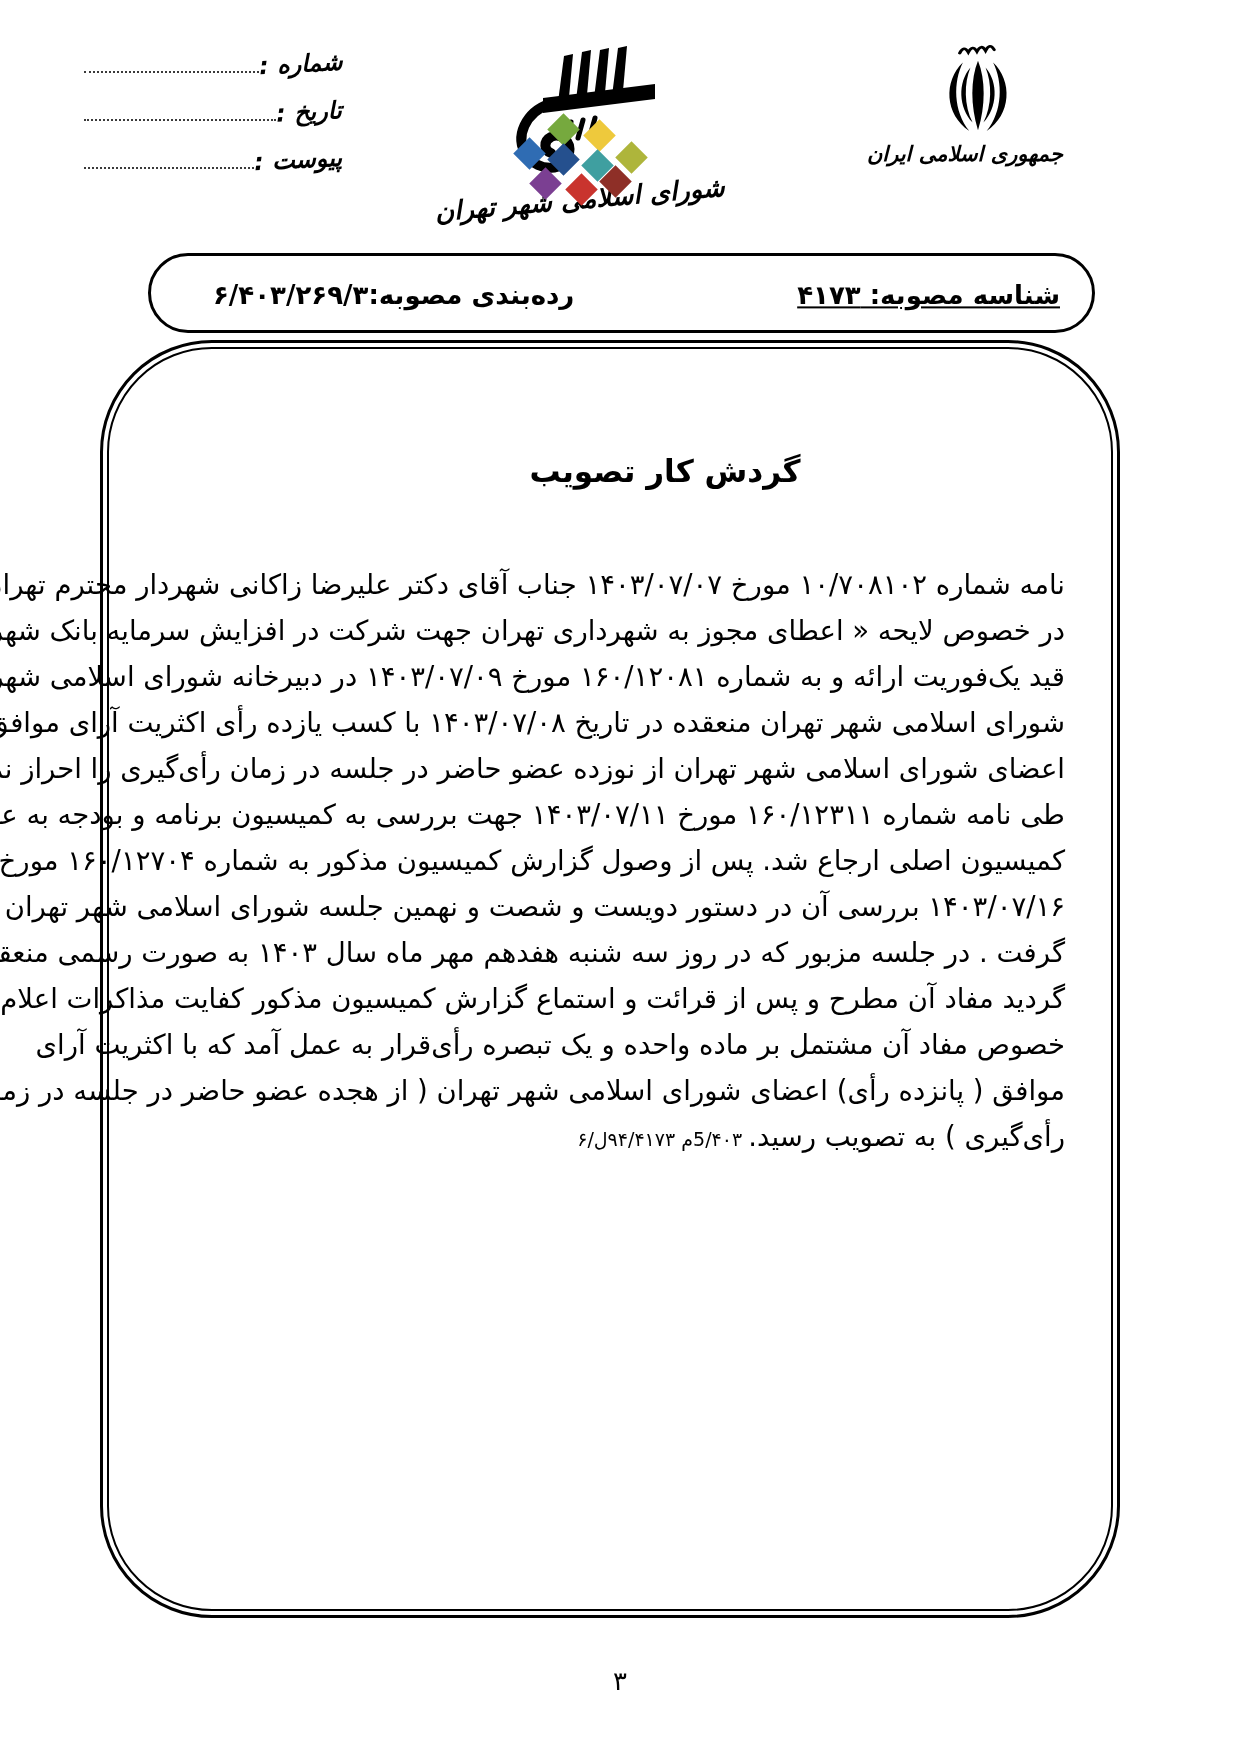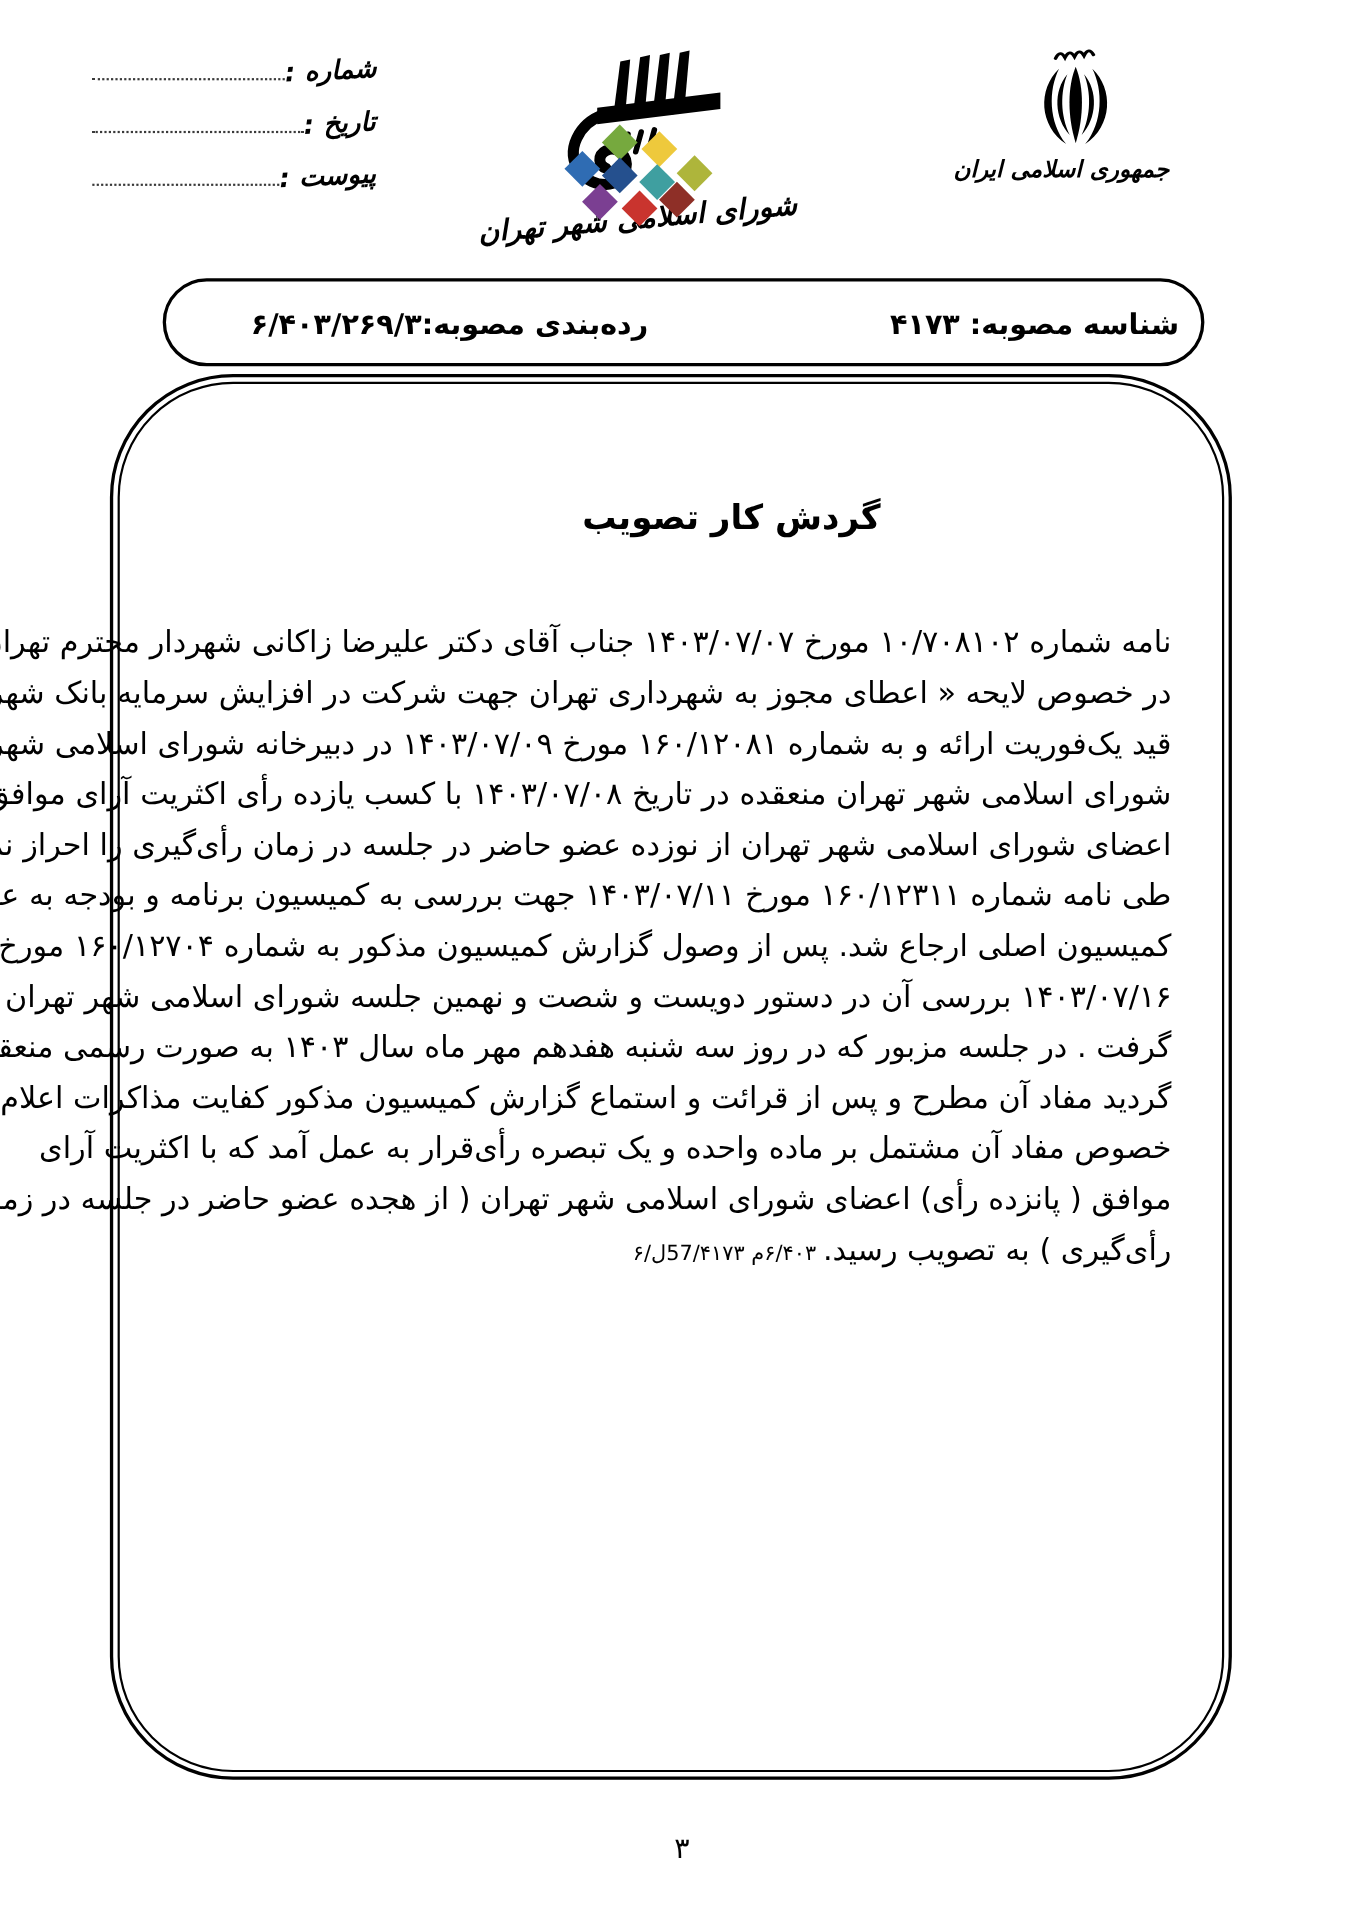--- a/index.html
+++ b/index.html
@@ -21,24 +21,24 @@
   .diamond{position:absolute;width:23px;height:23px;transform:rotate(45deg);}
   .logo-caption{position:absolute;left:0;top:146px;width:100%;text-align:center;
     font-size:26px;font-weight:bold;font-style:italic;transform:rotate(-5deg);white-space:nowrap;}
   
   .emblem{position:absolute;left:893px;top:42px;width:170px;height:135px;text-align:center;}
   .emblem-caption{position:absolute;left:0;top:100px;width:100%;text-align:right;
     font-size:21px;font-weight:bold;font-style:italic;white-space:nowrap;}
   
   .capsule{position:absolute;left:148px;top:253px;width:947px;height:80px;
     border:3px solid #000;border-radius:42px;box-sizing:border-box;background:#fff;}
-  .capsule .id{position:absolute;right:20px;top:50%;transform:translateY(-42%);
+  .capsule .id{position:absolute;right:32px;top:50%;transform:translateY(-42%);
+    font-size:26px;font-weight:bold;white-space:nowrap;text-decoration:underline;}
+  .capsule .cls{position:absolute;left:62px;top:50%;transform:translateY(-42%);
     font-size:26px;font-weight:bold;white-space:nowrap;}
-  .capsule .cls{position:absolute;left:62px;top:50%;transform:translateY(-42%);
-    font-size:26px;font-weight:bold;white-space:nowrap;margin-left:15px;}
   
   .mainbox{position:absolute;left:100px;top:340px;width:1020px;height:1278px;
     border:3px solid #000;border-radius:112px;box-sizing:border-box;}
   .mainbox-inner{position:absolute;left:4px;top:4px;right:4px;bottom:4px;
     border:2px solid #000;border-radius:105px;}
   .doc-title{position:absolute;left:0;top:104px;width:100%;text-align:center;
     font-size:31px;font-weight:bold;transform:translateX(55px);letter-spacing:.5px;}
   .body-lines{position:absolute;top:212px;right:46px;left:64px;direction:rtl;}
   .bline{height:46px;line-height:46px;font-size:27.5px;direction:rtl;
     text-align:justify;text-align-last:justify;white-space:nowrap;}
@@ -122,20 +122,20 @@
           <div class="bline">قید یک‌فوریت ارائه و به شماره ۱۶۰/۱۲۰۸۱ مورخ ۱۴۰۳/۰۷/۰۹ در دبیرخانه شورای اسلامی شهر</div>
           <div class="bline">شورای اسلامی شهر تهران منعقده در تاریخ ۱۴۰۳/۰۷/۰۸ با کسب یازده رأی  اکثریت آرای موافق</div>
           <div class="bline">اعضای شورای اسلامی شهر تهران از نوزده عضو حاضر در جلسه در زمان رأی‌گیری را احراز نمود و</div>
           <div class="bline">طی نامه شماره ۱۶۰/۱۲۳۱۱ مورخ ۱۴۰۳/۰۷/۱۱ جهت بررسی به کمیسیون برنامه و بودجه به عنوان</div>
           <div class="bline">کمیسیون اصلی ارجاع شد. پس از وصول گزارش کمیسیون مذکور به شماره ۱۶۰/۱۲۷۰۴ مورخ</div>
           <div class="bline">۱۴۰۳/۰۷/۱۶ بررسی آن در دستور دویست و شصت و نهمین جلسه  شورای اسلامی شهر تهران قرار</div>
           <div class="bline">گرفت . در جلسه مزبور که در روز سه شنبه هفدهم مهر ماه سال ۱۴۰۳ به صورت رسمی منعقد</div>
           <div class="bline">گردید مفاد آن مطرح و پس از قرائت و استماع گزارش کمیسیون مذکور کفایت مذاکرات اعلام ودر</div>
           <div class="bline">خصوص مفاد آن  مشتمل بر ماده واحده و یک تبصره رأی‌قرار به عمل آمد که با اکثریت آرای</div>
           <div class="bline">موافق ( پانزده رأی) اعضای شورای اسلامی شهر تهران ( از هجده عضو حاضر در جلسه در زمان</div>
-          <div class="bline last">رأی‌گیری ) به تصویب رسید.<span class="refcode"> ۶/۴۰۳م 57/۴۱۷۳ل/۶</span></div>
+          <div class="bline last">رأی‌گیری ) به تصویب رسید.<span class="refcode"> 5/۴۰۳م ۹۴/۴۱۷۳ل/۶</span></div>
         </div>
     </div>
   </div>
 
   <div class="pagenum">۳</div>
 
 </div>
 
 </body></html>

